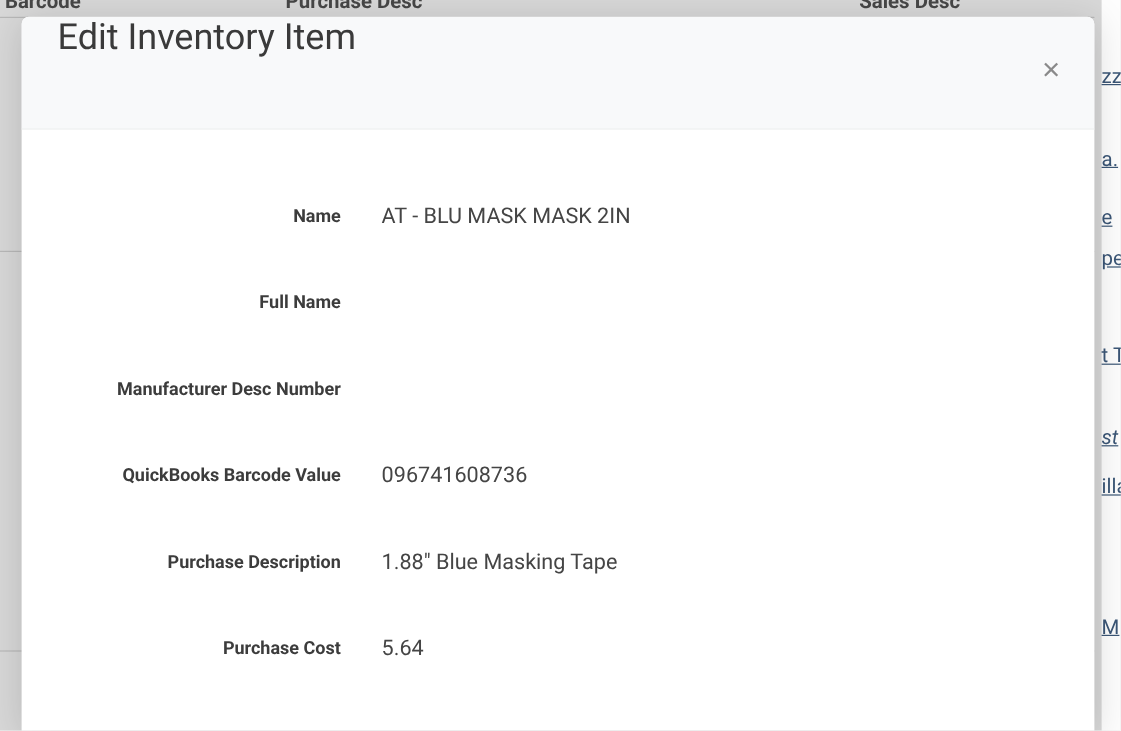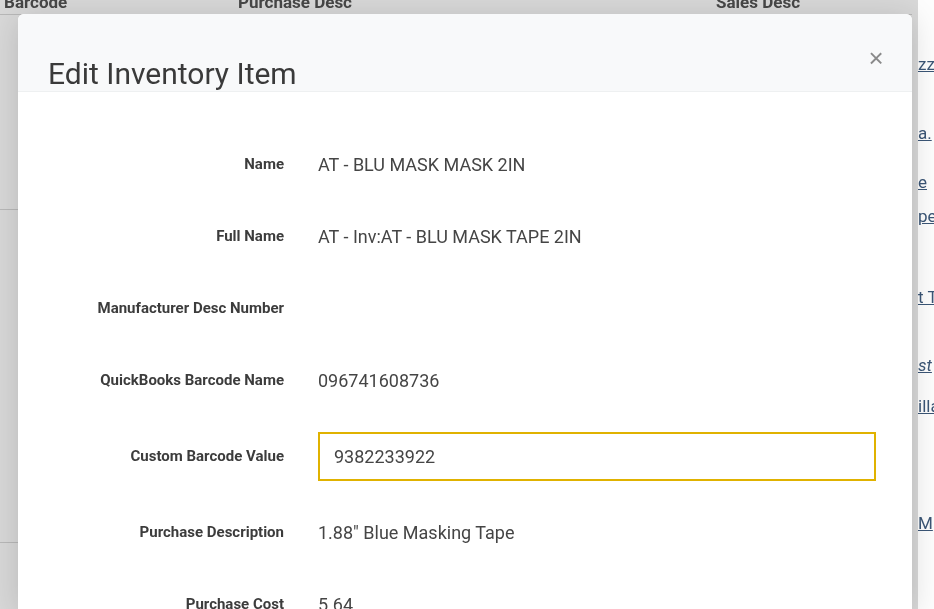--- a/index.html
+++ b/index.html
@@ -76,26 +76,26 @@
       left: 18px;
       top: 14px;
       width: 894px;
       bottom: 0;
       background: #fff;
       border-radius: 6px 6px 0 0;
       box-shadow: 0 4px 30px rgba(0,0,0,0.15);
       overflow: hidden;
     }
     .modal-header {
-      height: 78px;
+      height: 94px;
       background: #f8f9fa;
       border-bottom: 1px solid #eef0f1;
       position: relative;
       display: flex;
-      align-items: flex-end;
+      align-items: flex-start;
       padding: 0 30px;
     }
     .modal-title {
       font-size: 30px;
       font-weight: 400;
       color: #3a3a3a;
     }
     .close-btn {
       position: absolute;
       right: 24px;
@@ -187,37 +187,32 @@
   </div>
   <div class="modal-body">
 
     <div class="form-row">
       <div class="form-label">Name</div>
       <div class="form-value">AT - BLU MASK MASK 2IN</div>
     </div>
 
     <div class="form-row">
       <div class="form-label">Full Name</div>
-      <div class="form-value">AT - Inv:AT - BLU MASK TAPE 2IN</div>
     </div>
 
     <div class="form-row">
       <div class="form-label">Manufacturer Desc Number</div>
       <div class="form-value"></div>
     </div>
 
     <div class="form-row">
-      <div class="form-label">QuickBooks Barcode Name</div>
+      <div class="form-label">QuickBooks Barcode Value</div>
       <div class="form-value">096741608736</div>
     </div>
 
-    <div class="form-row row-input">
-      <div class="form-label">Custom Barcode Value</div>
-      <input type="text" class="form-input" value="9382233922" style="">
-    </div>
 
     <div class="form-row">
       <div class="form-label">Purchase Description</div>
       <div class="form-value">1.88" Blue Masking Tape</div>
     </div>
 
     <div class="form-row">
       <div class="form-label">Purchase Cost</div>
       <div class="form-value">5.64</div>
     </div>

